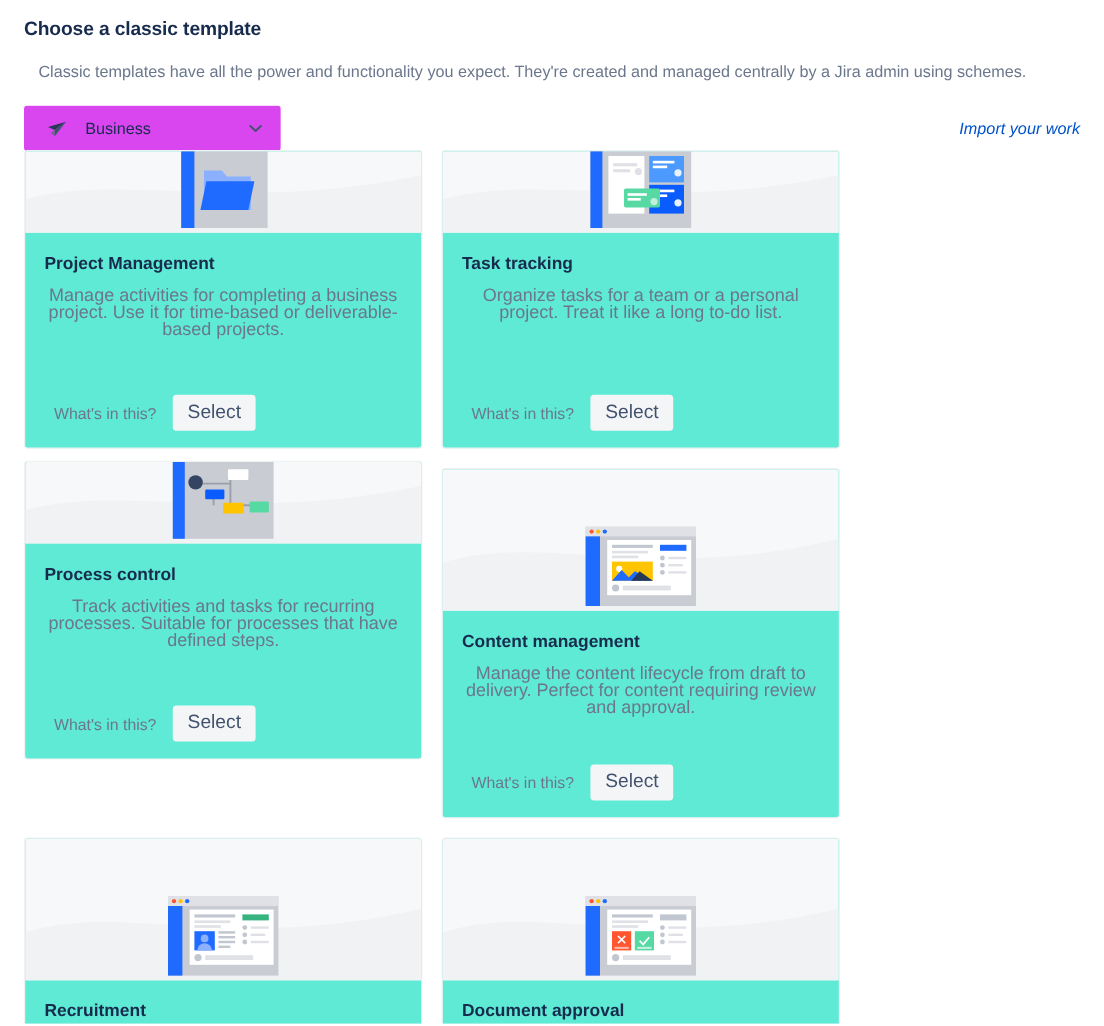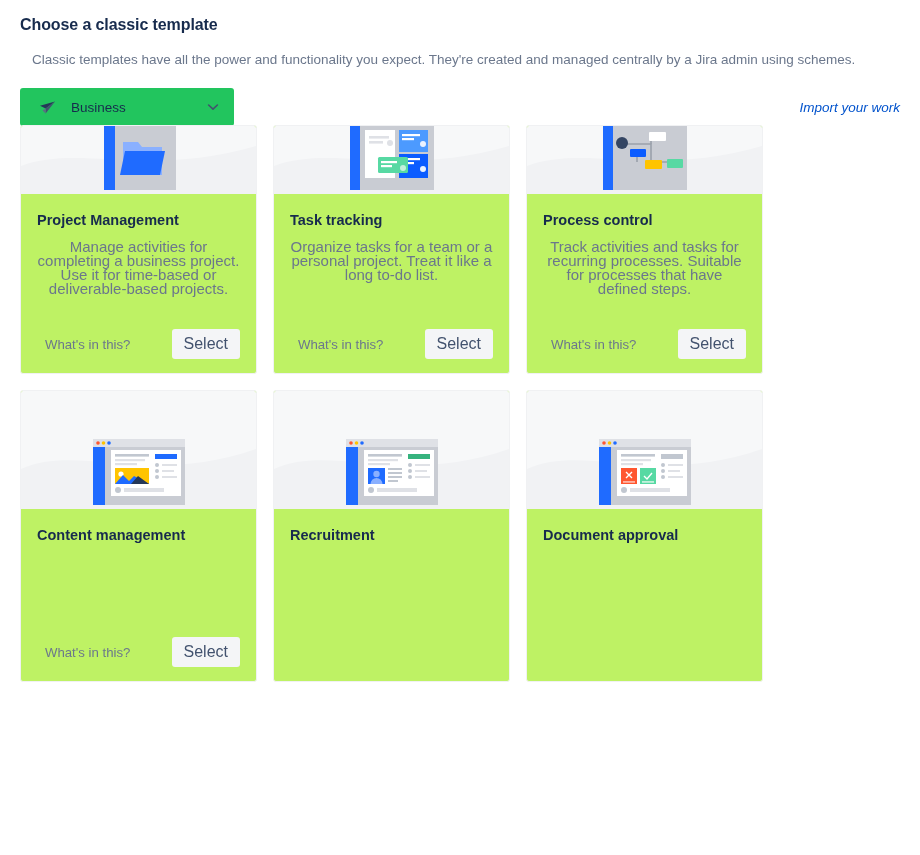--- a/index.html
+++ b/index.html
@@ -36,21 +36,21 @@
     justify-content: space-between;
     padding: 0 20px;
     margin-top: 18px;
     height: 38px;
   }
   .dropdown {
     display: flex;
     align-items: center;
     width: 214px;
     height: 38px;
-    background: #22c55e;
+    background: #d946ef;
     border-radius: 3px;
     padding: 0 12px;
     cursor: pointer;
     border: 2px solid transparent;
   }
   .dd-logo { width: 24px; height: 24px; flex: 0 0 24px; display:block; }
   .dd-label {
     font-size: 13.5px;
     color: #172b4d;
     margin-left: 13px;
@@ -68,22 +68,22 @@
   
   .grid {
     position: absolute;
     left: 20px; top: 131px;
     width: 880px;
     display: flex;
     flex-wrap: wrap;
     gap: 16px 16px;
   }
   .card {
-    width: 237px;
-    background: #bef264;
+    width: 332px;
+    background: #5eead4;
     border: 1px solid #f0f1f3;
     border-radius: 3px;
     display: flex;
     flex-direction: column;
     overflow: hidden;
     position: relative;
   }
   .card.row1 { height: 249px; margin-top: -6px; }
   .card.row2 { height: 292px; }
 
@@ -117,21 +117,21 @@
   .card-desc {
     font-size: 15px;
     color: #6b778c;
     line-height: 14px;
     margin: 0;
     text-align: center;
   }
   .card-footer {
     display: flex;
     align-items: center;
-    justify-content: space-between;
+    justify-content: flex-start;
     gap: 6px;
     padding: 0 16px 14px 16px;
     flex: 0 0 auto;
   }
   .whats-link {
     font-size: 13.2px;
     color: #6b778c;
     cursor: pointer;
     padding: 6px 8px;
     border-radius: 3px;
@@ -299,20 +299,21 @@
           <circle cx="70" cy="34" r="2" fill="#c1c7d0"></circle>
             <rect x="75" y="33" width="12" height="2" fill="#dfe1e6"></rect>
           <circle cx="70" cy="40" r="2" fill="#c1c7d0"></circle>
             <rect x="75" y="39" width="15" height="2" fill="#dfe1e6"></rect>
           <circle cx="31" cy="53" r="3" fill="#c1c7d0"></circle>
           <rect x="37" y="51" width="40" height="4" fill="#dfe1e6"></rect>
         </svg>
       </div>
       <div class="card-body">
         <h3 class="card-title">Content management</h3>
+        <p class="card-desc">Manage the content lifecycle from draft to delivery. Perfect for content requiring review and approval.</p>
       </div>
       <div class="card-footer">
         <a class="whats-link" href="#">What's in this?</a>
         <button class="select-btn">Select</button>
       </div>
     </div>
 
     <div class="card row2">
       <div class="illus">
         <svg class="wave" viewBox="0 0 283 118" preserveAspectRatio="none">

